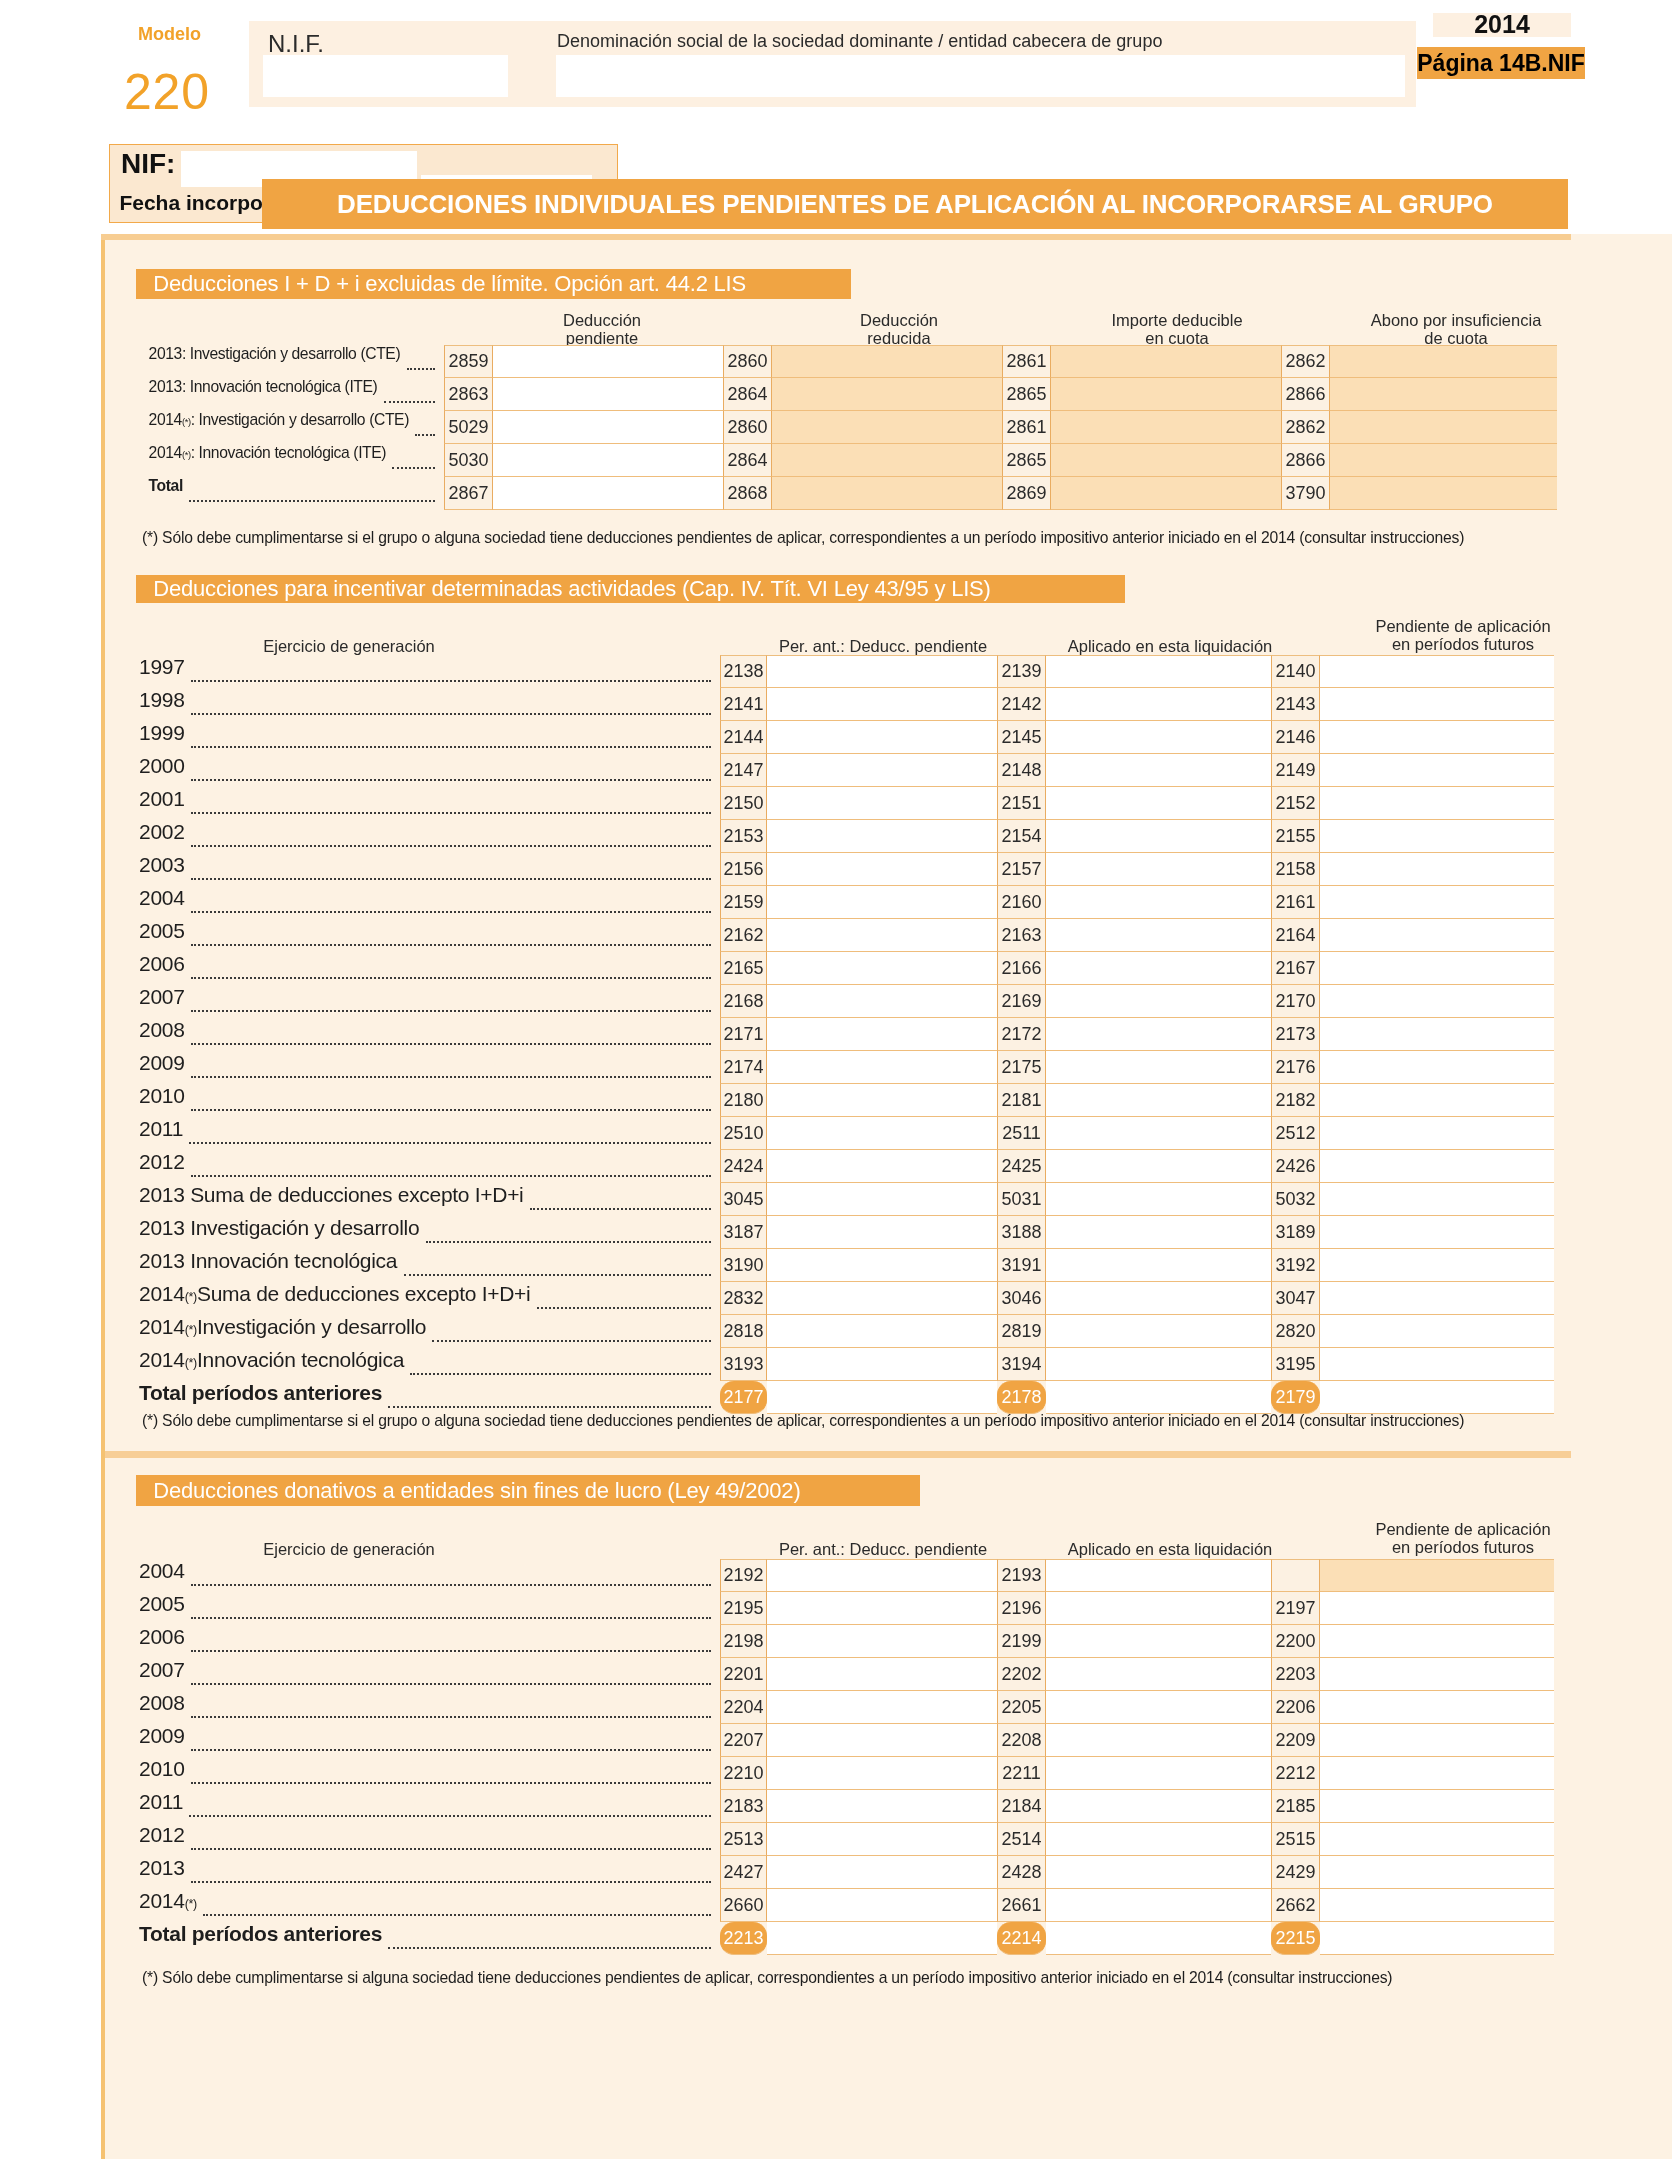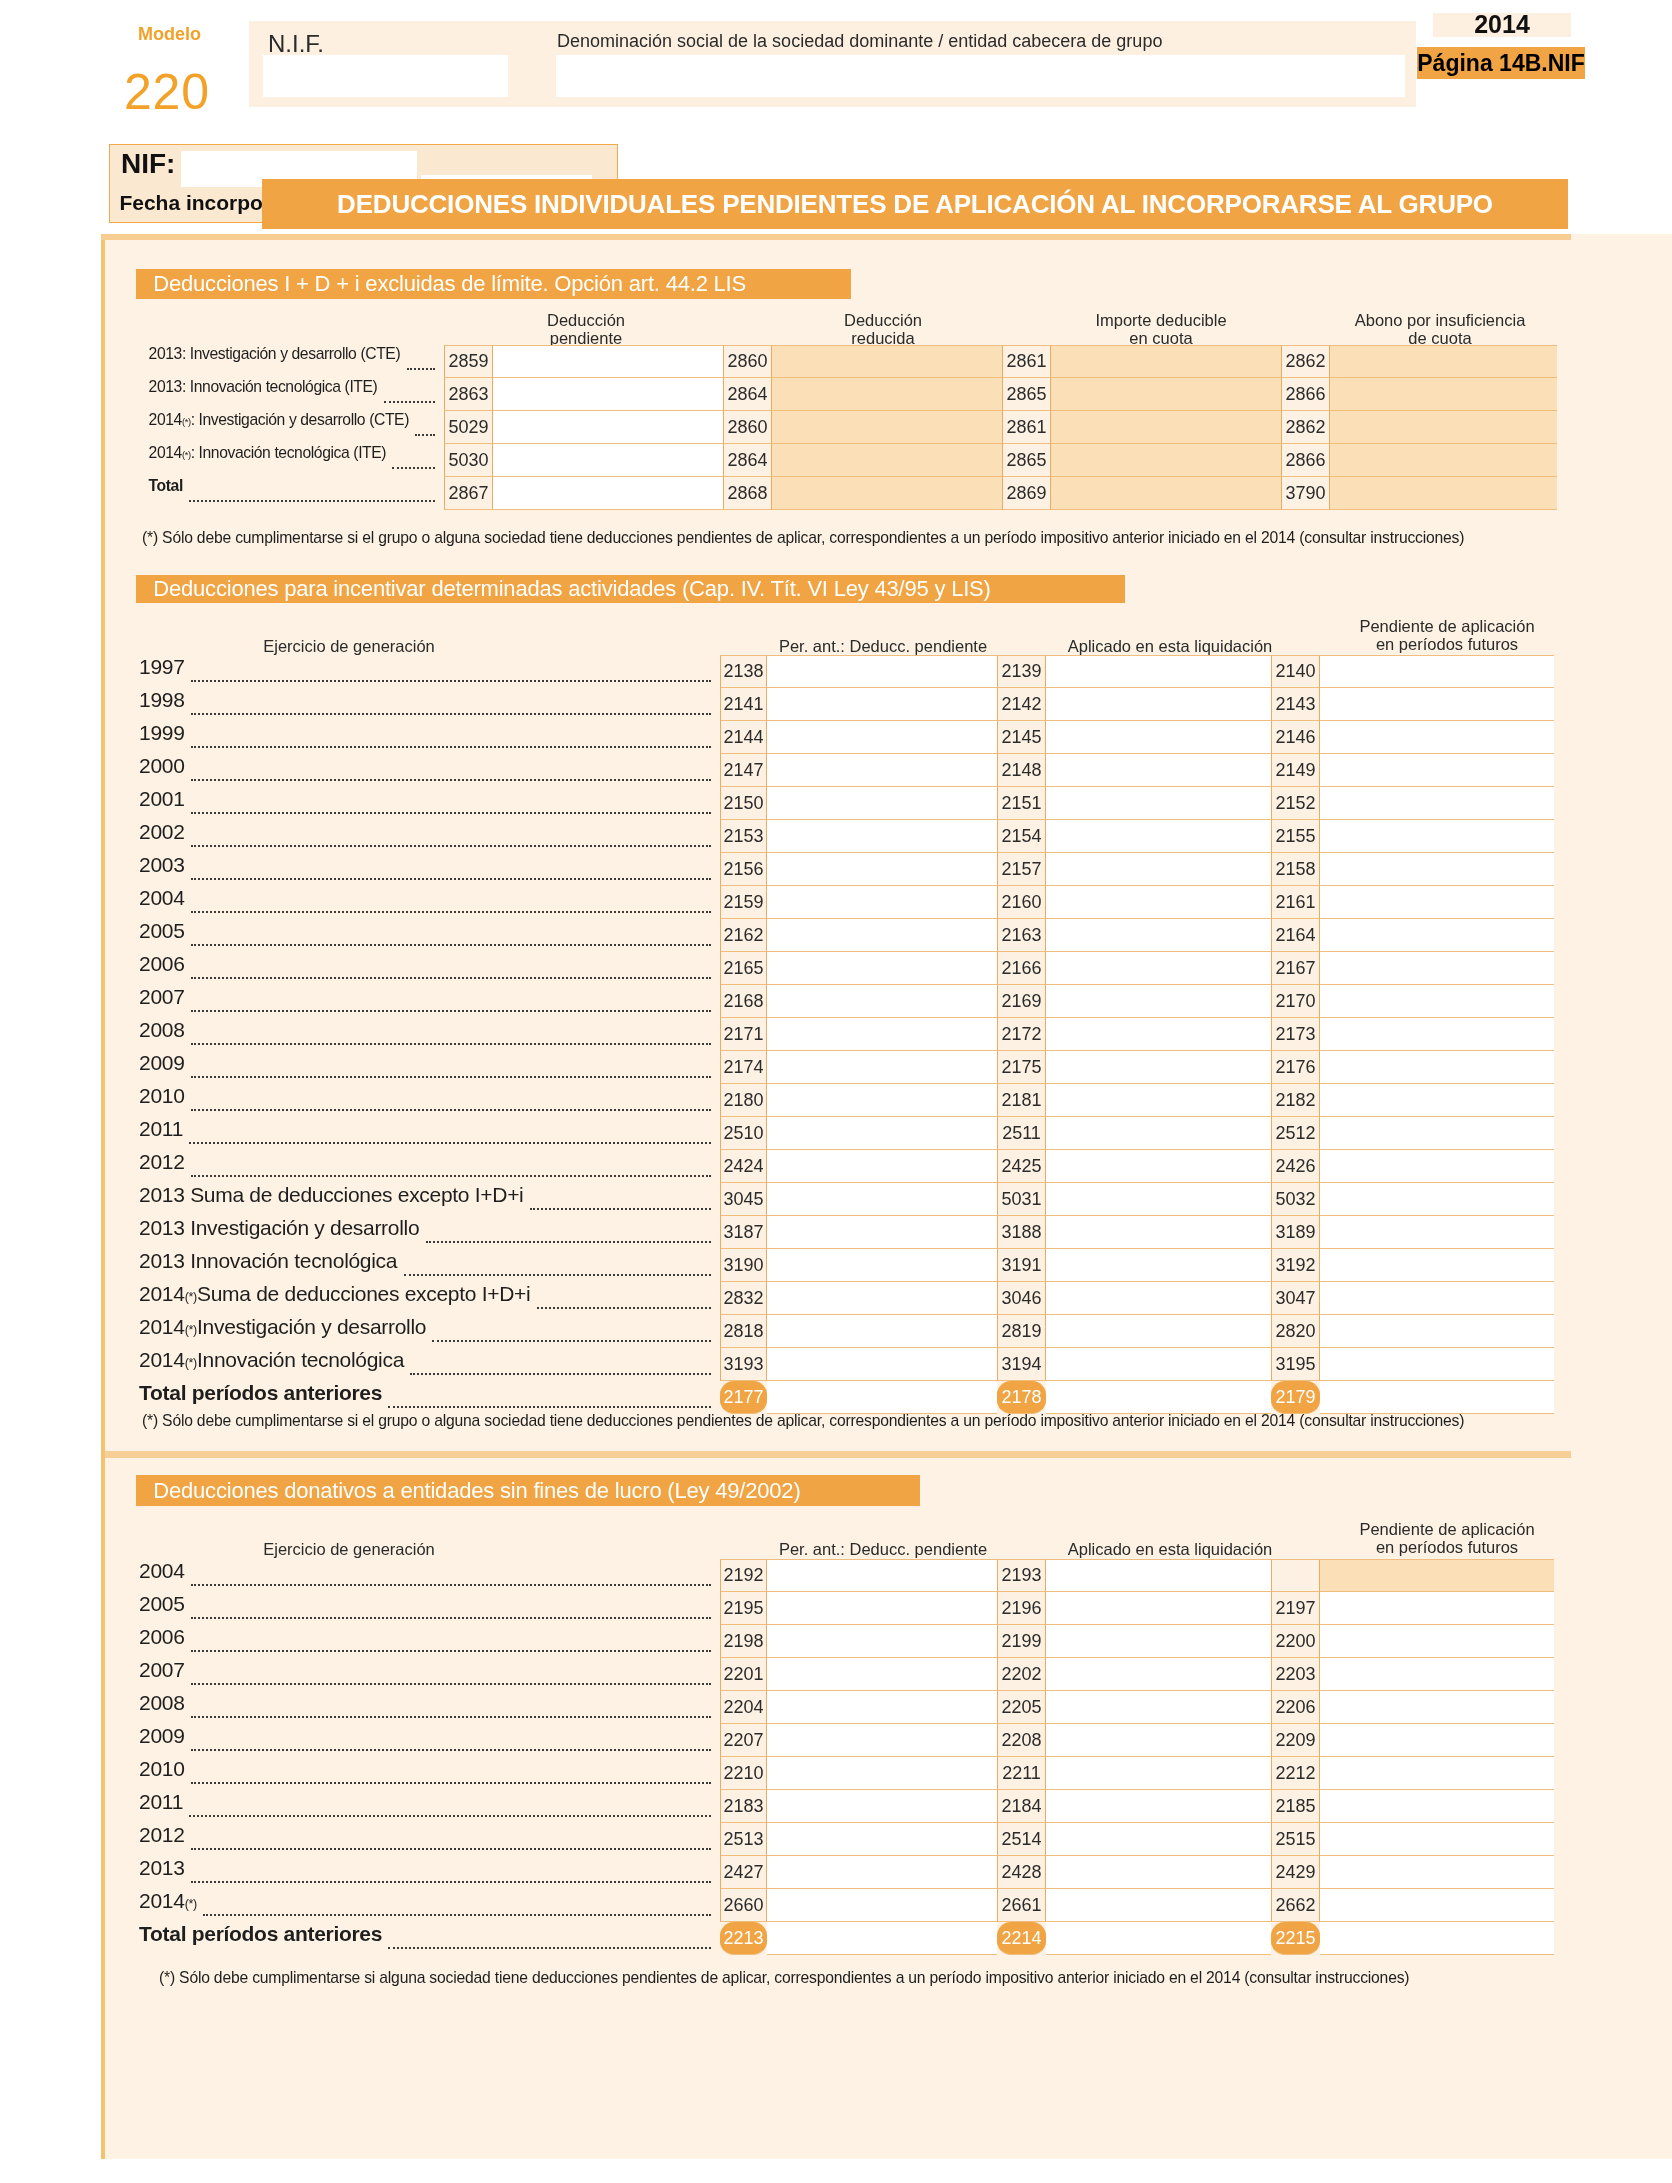--- a/index.html
+++ b/index.html
@@ -56,21 +56,21 @@
   #sec-s1 .secbar{width:715px;}
   #sec-s2 .secbar{width:989px;height:28px;}
   #sec-s3 .secbar{width:784px;height:31px;}
 
   .colheads{position:absolute;left:0;width:100%;height:0;}
   #sec-s1 .colheads{top:42px;}
   #sec-s2 .colheads{top:42px;}
   #sec-s3 .colheads{top:45px;}
   .colhead{position:absolute;transform:translateX(-50%);text-align:center;
            font-size:16.5px;line-height:18px;color:#2a2a2a;white-space:nowrap;top:19.7px;}
-  .colhead.two{top:0;}
+  .colhead.two{top:0;margin-left:16px;}
 
   .grid{position:absolute;left:35px;display:grid;grid-auto-rows:33px;}
   #sec-s1 .grid{top:76px;}
   #sec-s2 .grid{top:80px;}
   #sec-s3 .grid{top:84px;}
 
   .labelcell{display:flex;align-items:baseline;overflow:hidden;white-space:nowrap;
              padding:0 4.7px 0 3.1px;color:#1e1e1e;}
   #sec-s1 .labelcell{font-size:15.7px;padding-left:12.6px;letter-spacing:-0.4px;}
   #sec-s2 .labelcell,#sec-s3 .labelcell{font-size:21px;letter-spacing:-0.3px;}
@@ -88,21 +88,21 @@
             font-size:18px;color:#2b2b2b;}
   .inputcell{background:#ffffff;border-bottom:1.6px solid #EFBD7C;box-sizing:border-box;}
   .inputcell.shaded{background:#FBDFB6;}
   .codecell.totalcode{background:#F0A443;border-left-color:#F0A443;border-right-color:#F0A443;color:#fff;border-radius:14px;}
   .row-first{border-top:0.8px solid #EDBE7F;}
 
   .footnote{position:absolute;left:41px;width:1384px;font-size:15.7px;color:#1e1e1e;
             letter-spacing:-0.2px;white-space:nowrap;}
   #sec-s1 .footnote{top:260px;}
   #sec-s2 .footnote{top:837px;}
-  #sec-s3 .footnote{top:494px;margin-left:17px;}
+  #sec-s3 .footnote{top:494px;}
 </style>
 </head>
 <body>
 
 <div class="page">
 
   <div class="abs modelo-lbl">Modelo</div>
   <div class="abs modelo-num">220</div>
 
   <div class="abs band">

